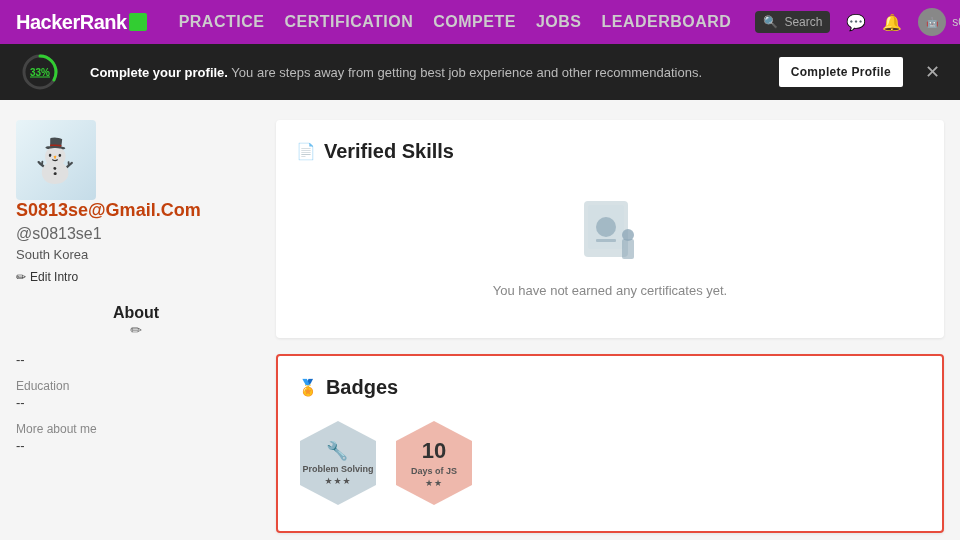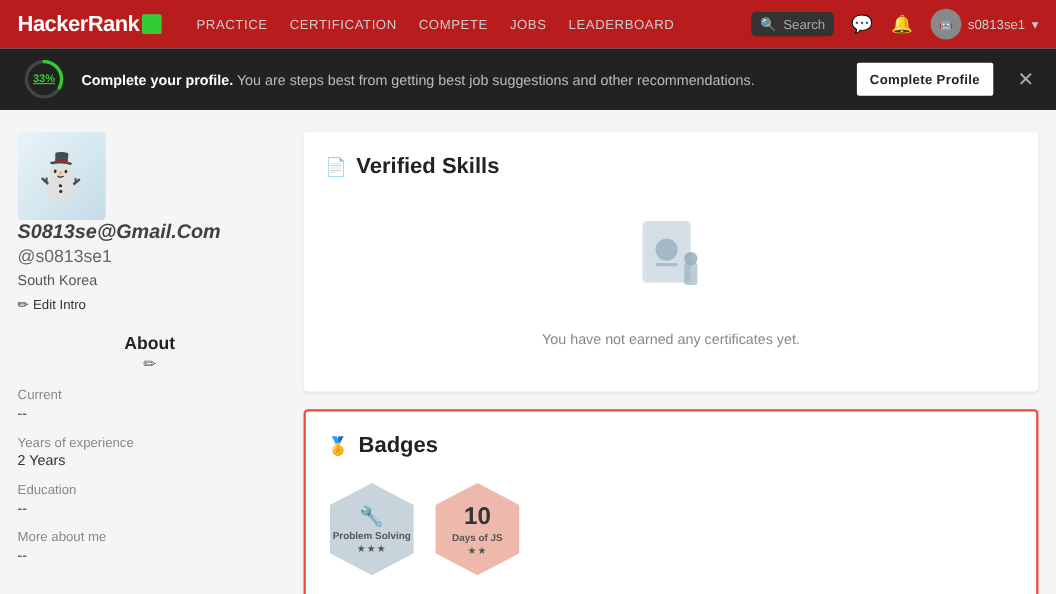--- a/index.html
+++ b/index.html
@@ -1,20 +1,20 @@
 <!DOCTYPE html>
 <html><head>
   <meta charset="utf-8">
   <style>
     * { box-sizing: border-box; margin: 0; padding: 0; }
     body { font-family: 'Helvetica Neue', Arial, sans-serif; background: #f5f5f5; color: #333; font-size: 14px; }
 
     
     .navbar {
-      background: #b91c1c;
+      background: #a21caf;
       height: 44px;
       display: flex;
       align-items: center;
       padding: 13px 16px;
       gap: 24px;
     }
     .navbar-brand {
       display: flex;
       align-items: center;
       gap: 2px;
@@ -30,22 +30,22 @@
       border-radius: 2px;
       display: inline-block;
     }
     .nav-links {
       display: flex;
       gap: 20px;
       margin-left: 8px;
     }
     .nav-link {
       color: #ccc;
-      font-size: 12px;
-      font-weight: 400;
+      font-size: 16px;
+      font-weight: 700;
       letter-spacing: 0.5px;
       text-decoration: none;
       cursor: pointer;
     }
     .navbar-right {
       margin-left: auto;
       display: flex;
       align-items: center;
       gap: 16px;
     }
@@ -109,21 +109,21 @@
       font-size: 10px;
       color: #32cd32;
       font-weight: 700;
       text-decoration: underline;
     }
     .banner-text {
       flex: 1;
       color: #fff;
       font-size: 13px;
     }
-    .banner-text strong { font-weight: 700; }
+    .banner-text strong { font-weight: 700; margin-left: 16px; }
     .banner-text span { color: #bbb; font-weight: 400; }
     .complete-profile-btn {
       background: #fff;
       color: #222;
       border: none;
       padding: 8px 12px;
       font-size: 12px;
       font-weight: 700;
       cursor: pointer;
       border-radius: 2px;
@@ -148,23 +148,22 @@
     }
 
     
     .sidebar {
       width: 240px;
       flex-shrink: 0;
     }
     .profile-name {
       font-size: 18px;
       font-weight: 600;
-      color: #404040;
+      color: #c2410c;
       margin-bottom: 4px;
-      font-style: italic;
     }
     .profile-handle {
       font-size: 16px;
       color: #666;
       margin-bottom: 4px;
     }
     .profile-location {
       font-size: 13px;
       color: #555;
       margin-bottom: 8px;
@@ -223,21 +222,21 @@
       color: #222;
     }
     .card-icon { color: #999; font-size: 16px; }
 
     
     .verified-skills-empty {
       display: flex;
       flex-direction: column;
       align-items: center;
       padding: 20px 0;
-      gap: 30px;
+      gap: 12px;
     }
 
     
     .badges-card {
       border: 2px solid #e74c3c;
       border-radius: 4px;
     }
     .badges-container {
       display: flex;
       gap: 16px;
@@ -324,21 +323,21 @@
 <div class="profile-banner">
   <div class="progress-ring-container">
     <svg width="40" height="40">
       <circle cx="20" cy="20" r="16" stroke="#444" stroke-width="3" fill="none"></circle>
       <circle cx="20" cy="20" r="16" stroke="#32cd32" stroke-width="3" fill="none" stroke-dasharray="100.5" stroke-dashoffset="67.3" stroke-linecap="round" transform="rotate(-90 20 20)"></circle>
     </svg>
     <span class="progress-ring-text">33%</span>
   </div>
   <div class="banner-text">
     <strong>Complete your profile.</strong>
-    <span>You are steps best from getting best job suggestions and other recommendations.</span>
+    <span>You are steps away from getting best job experience and other recommendations.</span>
   </div>
   <button class="complete-profile-btn">Complete Profile</button>
   <button class="close-btn">✕</button>
 </div>
 
 <div class="main-layout">
 
   <aside class="sidebar">
     <div class="olaf-avatar">⛄</div>
     <div class="profile-name">S0813se@Gmail.Com</div>
@@ -348,26 +347,21 @@
       <span>✏</span>
       <span>Edit Intro</span>
     </div>
 
     <div class="about-section">
       <div class="about-header">
         <span class="about-title">About</span>
         <span class="edit-icon">✏</span>
       </div>
       <div class="about-field">
-        <div class="about-label">Current</div>
         <div class="about-value">--</div>
-      </div>
-      <div class="about-field">
-        <div class="about-label">Years of experience</div>
-        <div class="about-value">2 Years</div>
       </div>
       <div class="about-field">
         <div class="about-label">Education</div>
         <div class="about-value">--</div>
       </div>
       <div class="about-field">
         <div class="about-label">More about me</div>
         <div class="about-value">--</div>
       </div>
     </div>

